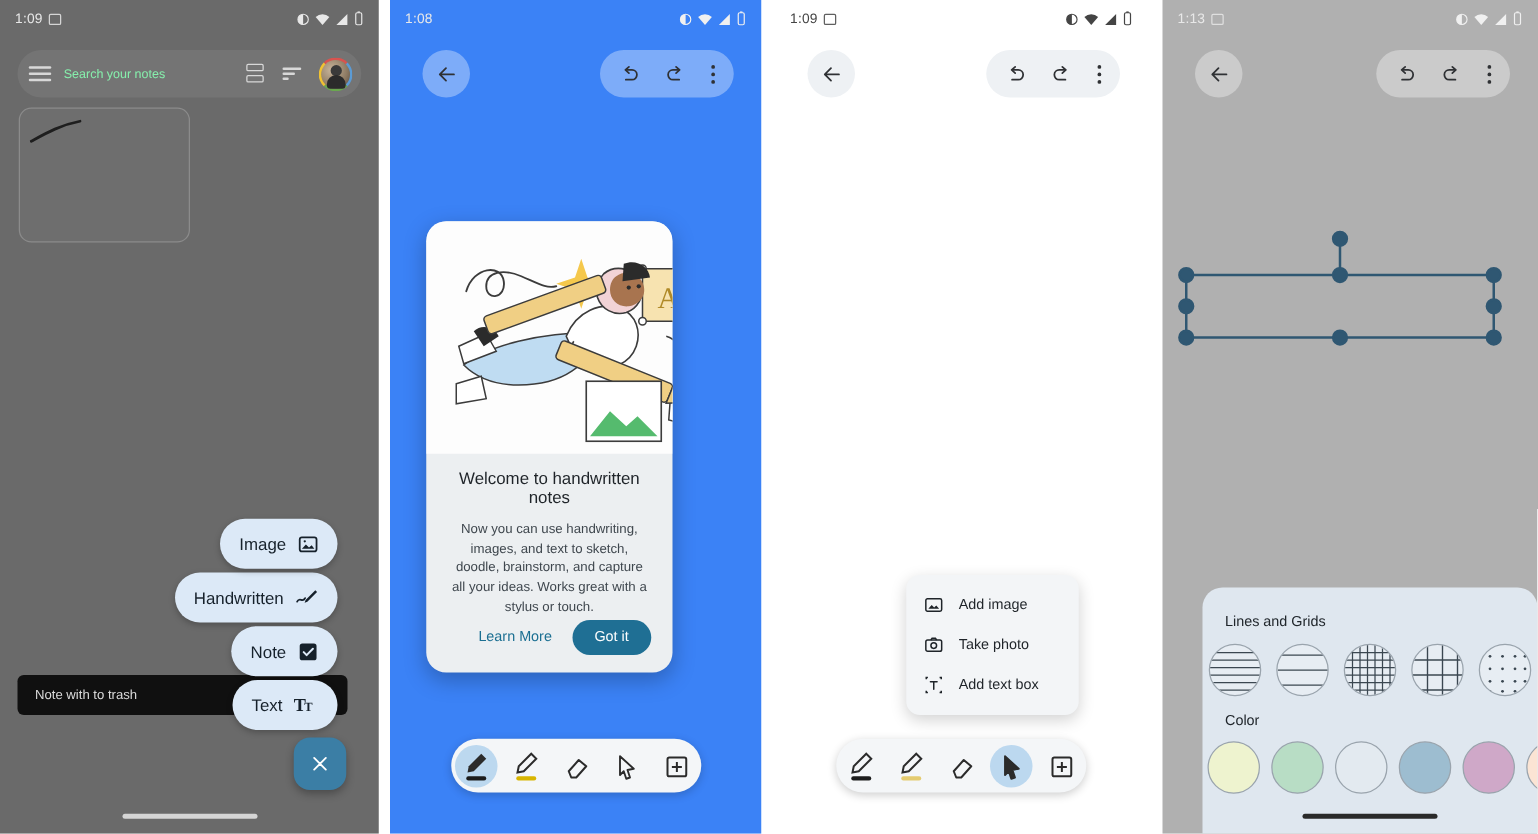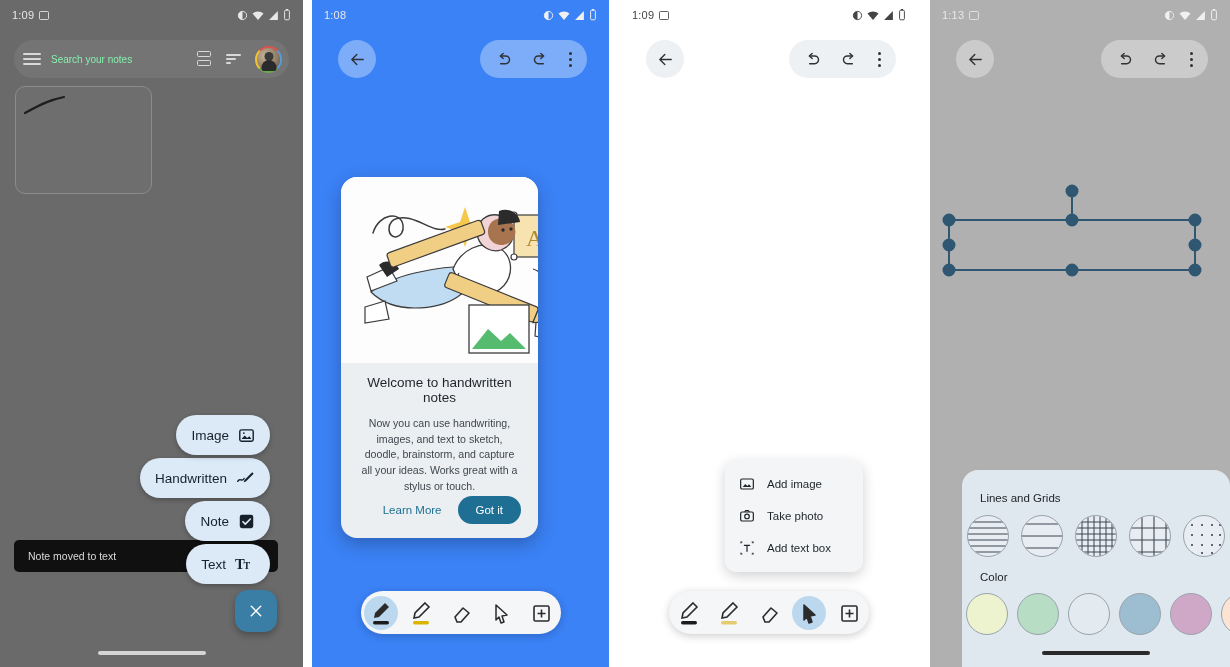--- a/index.html
+++ b/index.html
@@ -206,21 +206,21 @@
       <div class="avatar"></div>
     </div>
 
     <div class="note-card">
       <svg class="note-stroke" width="46" height="22">
         <path d="M3 19 C14 13, 26 6, 42 3" stroke="#1e1e1e" stroke-width="2.2" fill="none" stroke-linecap="round"></path>
       </svg>
     </div>
 
     <div class="snackbar">
-      <span>Note moved to text</span>
+      <span>Note with to trash</span>
     </div>
 
     <div class="fab-item" id="fab-hand">
       <span>Handwritten</span>
       <svg width="19" height="17" viewBox="0 0 26 24">
         <path d="M2 16c3-6 6 2 9-4" stroke="#16212b" stroke-width="2" fill="none" stroke-linecap="round"></path>
         <path d="M22.5 3.2l2 2-11 11-3 1 1-3z" fill="#16212b"></path>
       </svg>
     </div>
 

